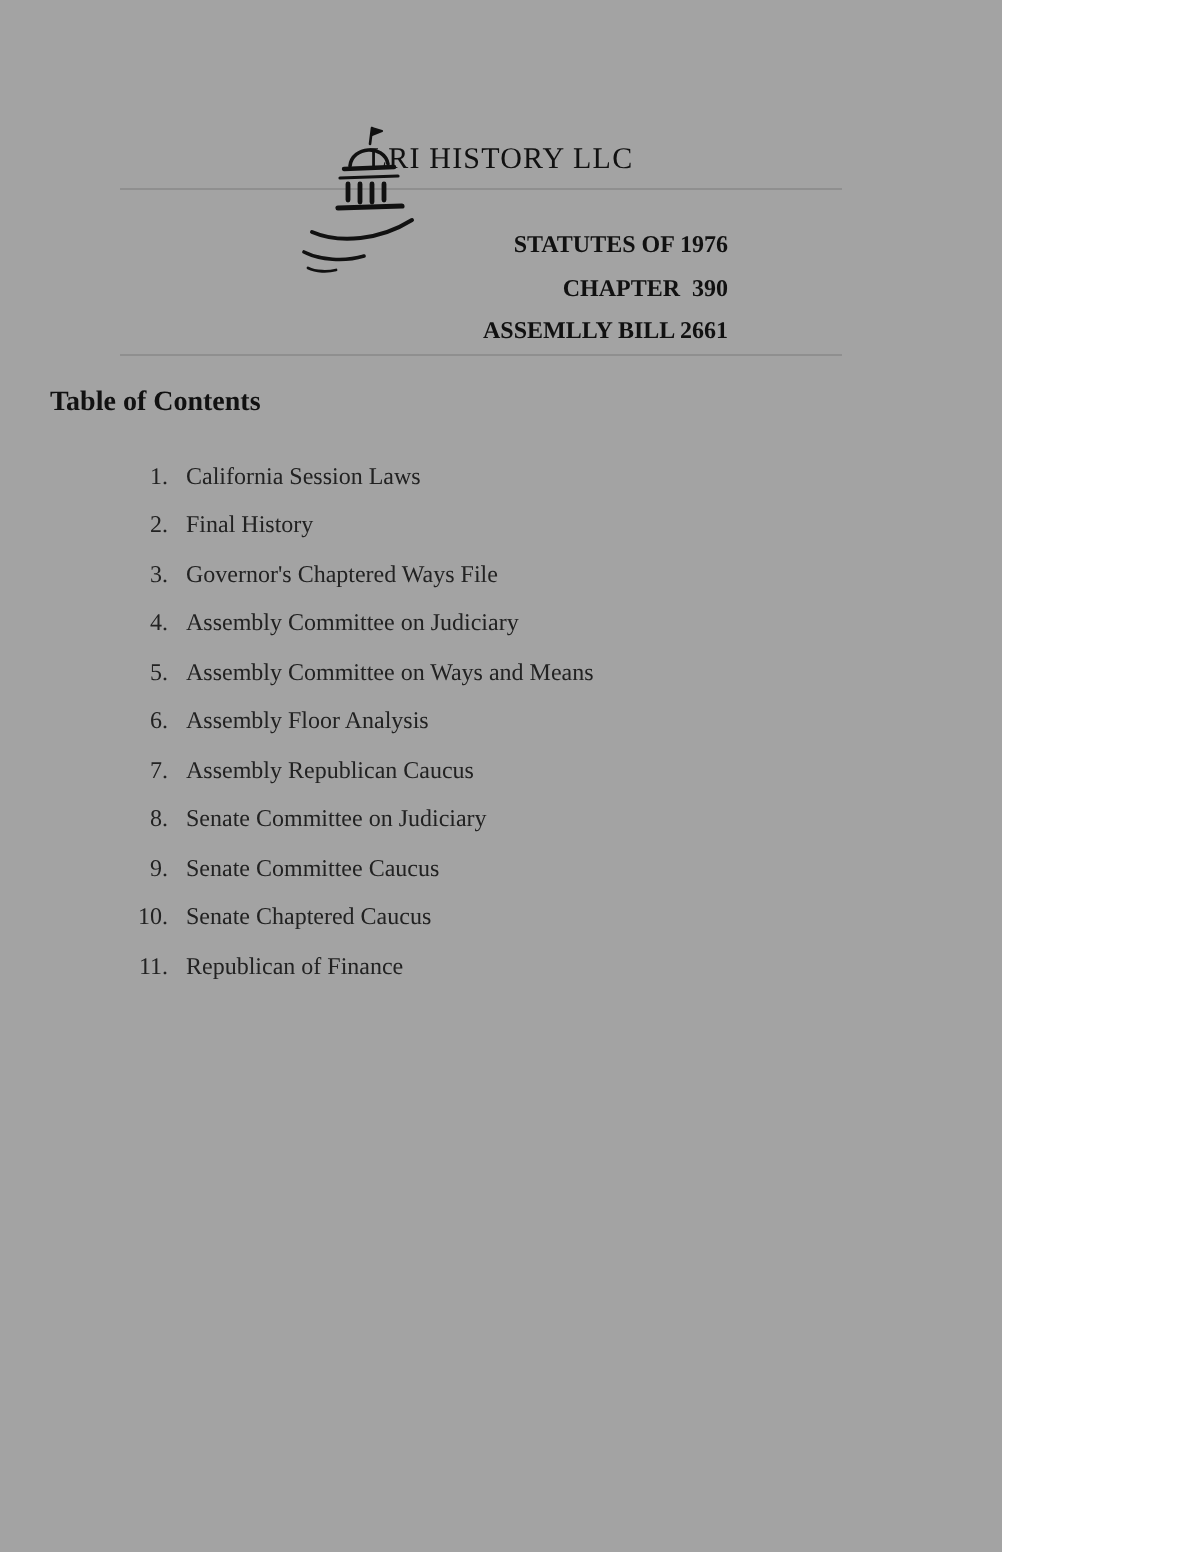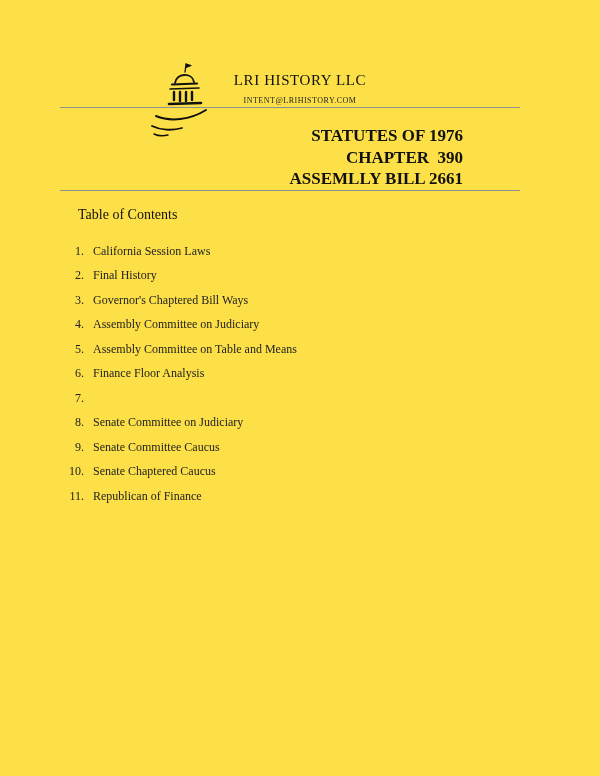--- a/index.html
+++ b/index.html
@@ -2,23 +2,23 @@
 <html><head>
 <meta charset="utf-8">
 <style>
   html, body {
     margin: 0;
     padding: 0;
     background: #ffffff;
   }
   .page {
     position: relative;
-    width: 600px;
+    width: 501px;
     height: 776px;
-    background: #fde047;
+    background: #a3a3a3;
     font-family: "Liberation Serif", "DejaVu Serif", serif;
     color: #1a1a1a;
     overflow: hidden;
   }
   
   .letterhead {
     position: relative;
     padding-top: 72px;
     text-align: center;
   }
@@ -50,30 +50,30 @@
     height: 0;
     margin: 0 80px 0 60px;
   }
   .rule-top { margin-top: 23px; }
   .rule-bottom { margin-top: 21px; }
   
   .doc-info {
     text-align: right;
     margin: 17px 137px 0 0;
     font-weight: bold;
-    font-size: 17px;
+    font-size: 12px;
     line-height: 21.5px;
     color: #111;
   }
   .doc-line { white-space: pre; }
   
   .toc-title {
-    margin: 16px 0 0 78px;
+    margin: 16px 0 0 25px;
     font-size: 14px;
-    font-weight: normal;
+    font-weight: bold;
     color: #111;
   }
   .toc-list {
     list-style: none;
     margin: 22px 0 0 58px;
     padding: 0;
     font-size: 12px;
     color: #222;
   }
   .toc-item {
@@ -118,21 +118,20 @@
           <path d="M25 46 L57 45" stroke-width="2.6"></path>
 
           <path d="M12 58 C26 64 46 62 62 52" stroke-width="2"></path>
           <path d="M8 68 C16 72 28 73 38 70" stroke-width="1.8"></path>
           <path d="M10 76 C14 78 20 78 24 77" stroke-width="1.4"></path>
         </g>
       </svg>
     </span>
     <div class="lh-text">
       <div class="company">LRI HISTORY LLC</div>
-      <div class="contact">INTENT@LRIHISTORY.COM</div>
     </div>
   </header>
 
   <hr class="rule rule-top">
 
   <section class="doc-info">
     <div class="doc-line">STATUTES OF 1976</div>
     <div class="doc-line">CHAPTER  390</div>
     <div class="doc-line">ASSEMLLY BILL 2661</div>
   </section>
@@ -145,36 +144,37 @@
     <li class="toc-item">
       <span class="toc-num">1.</span>
       <span class="toc-label">California Session Laws</span>
     </li>
     <li class="toc-item">
       <span class="toc-num">2.</span>
       <span class="toc-label">Final History</span>
     </li>
     <li class="toc-item">
       <span class="toc-num">3.</span>
-      <span class="toc-label">Governor's Chaptered Bill Ways</span>
+      <span class="toc-label">Governor's Chaptered Ways File</span>
     </li>
     <li class="toc-item">
       <span class="toc-num">4.</span>
       <span class="toc-label">Assembly Committee on Judiciary</span>
     </li>
     <li class="toc-item">
       <span class="toc-num">5.</span>
-      <span class="toc-label">Assembly Committee on Table and Means</span>
+      <span class="toc-label">Assembly Committee on Ways and Means</span>
     </li>
     <li class="toc-item">
       <span class="toc-num">6.</span>
-      <span class="toc-label">Finance Floor Analysis</span>
+      <span class="toc-label">Assembly Floor Analysis</span>
     </li>
     <li class="toc-item">
       <span class="toc-num">7.</span>
+      <span class="toc-label">Assembly Republican Caucus</span>
     </li>
     <li class="toc-item">
       <span class="toc-num">8.</span>
       <span class="toc-label">Senate Committee on Judiciary</span>
     </li>
     <li class="toc-item">
       <span class="toc-num">9.</span>
       <span class="toc-label">Senate Committee Caucus</span>
     </li>
     <li class="toc-item">

